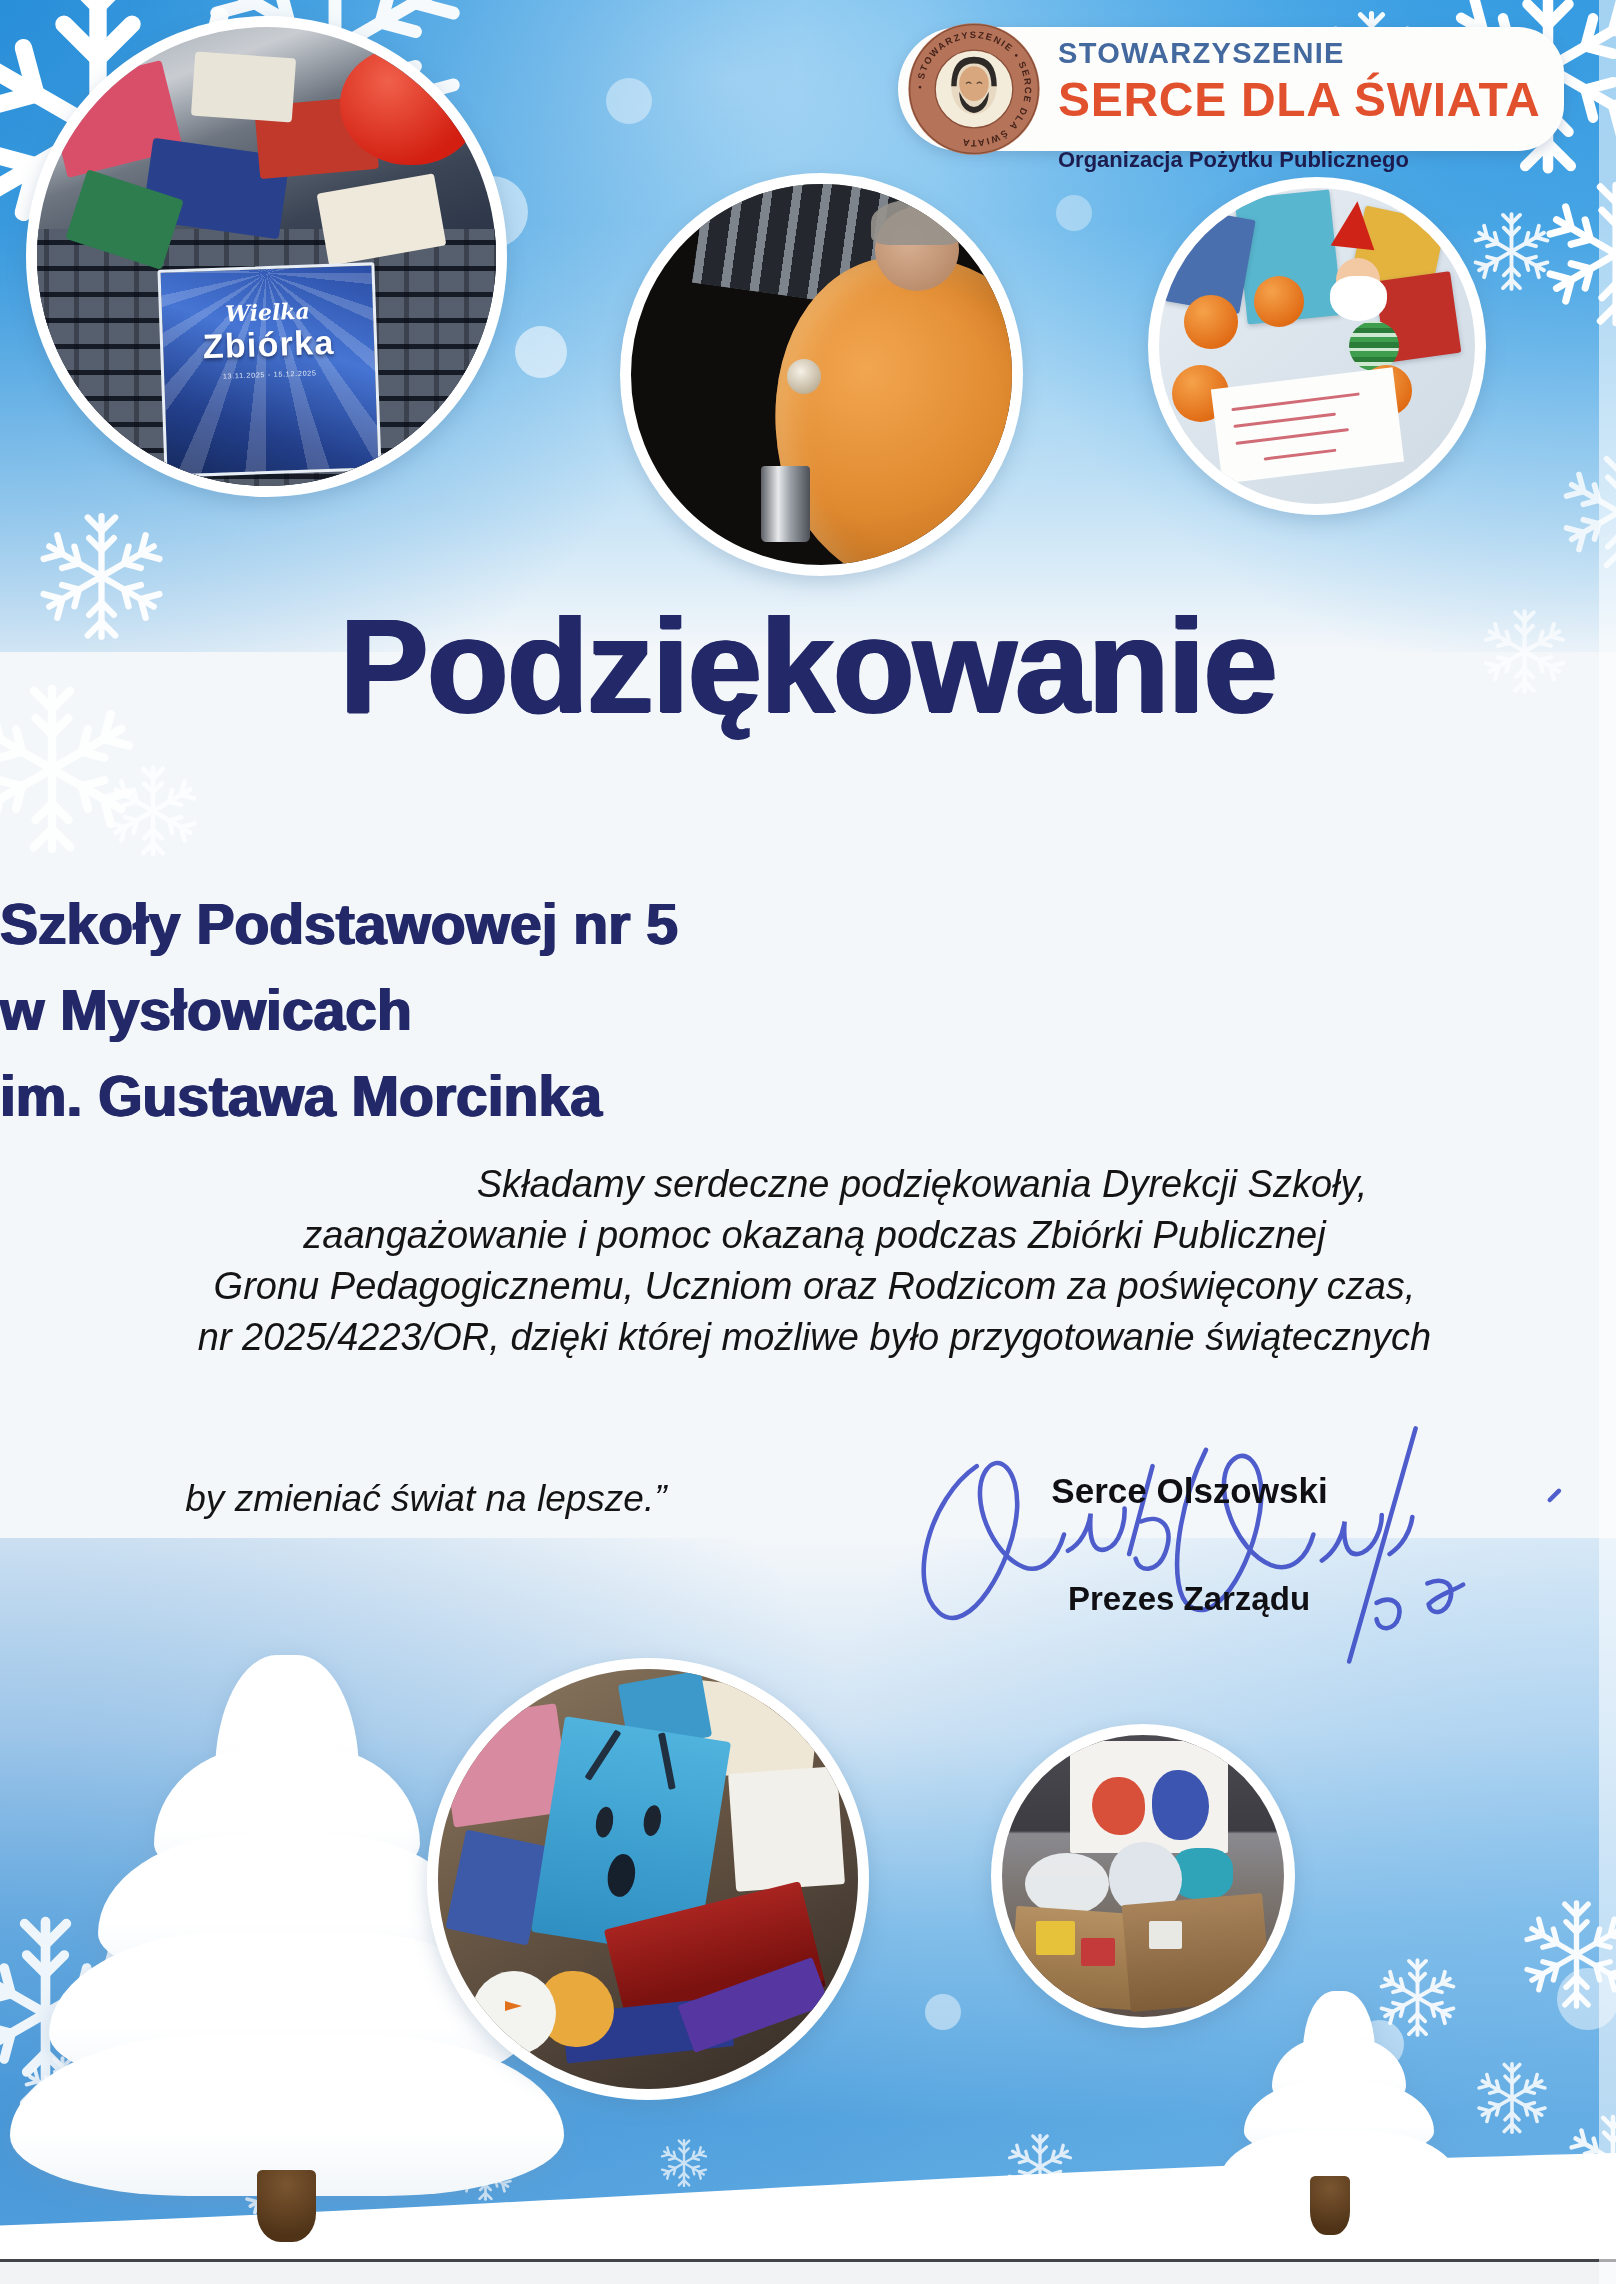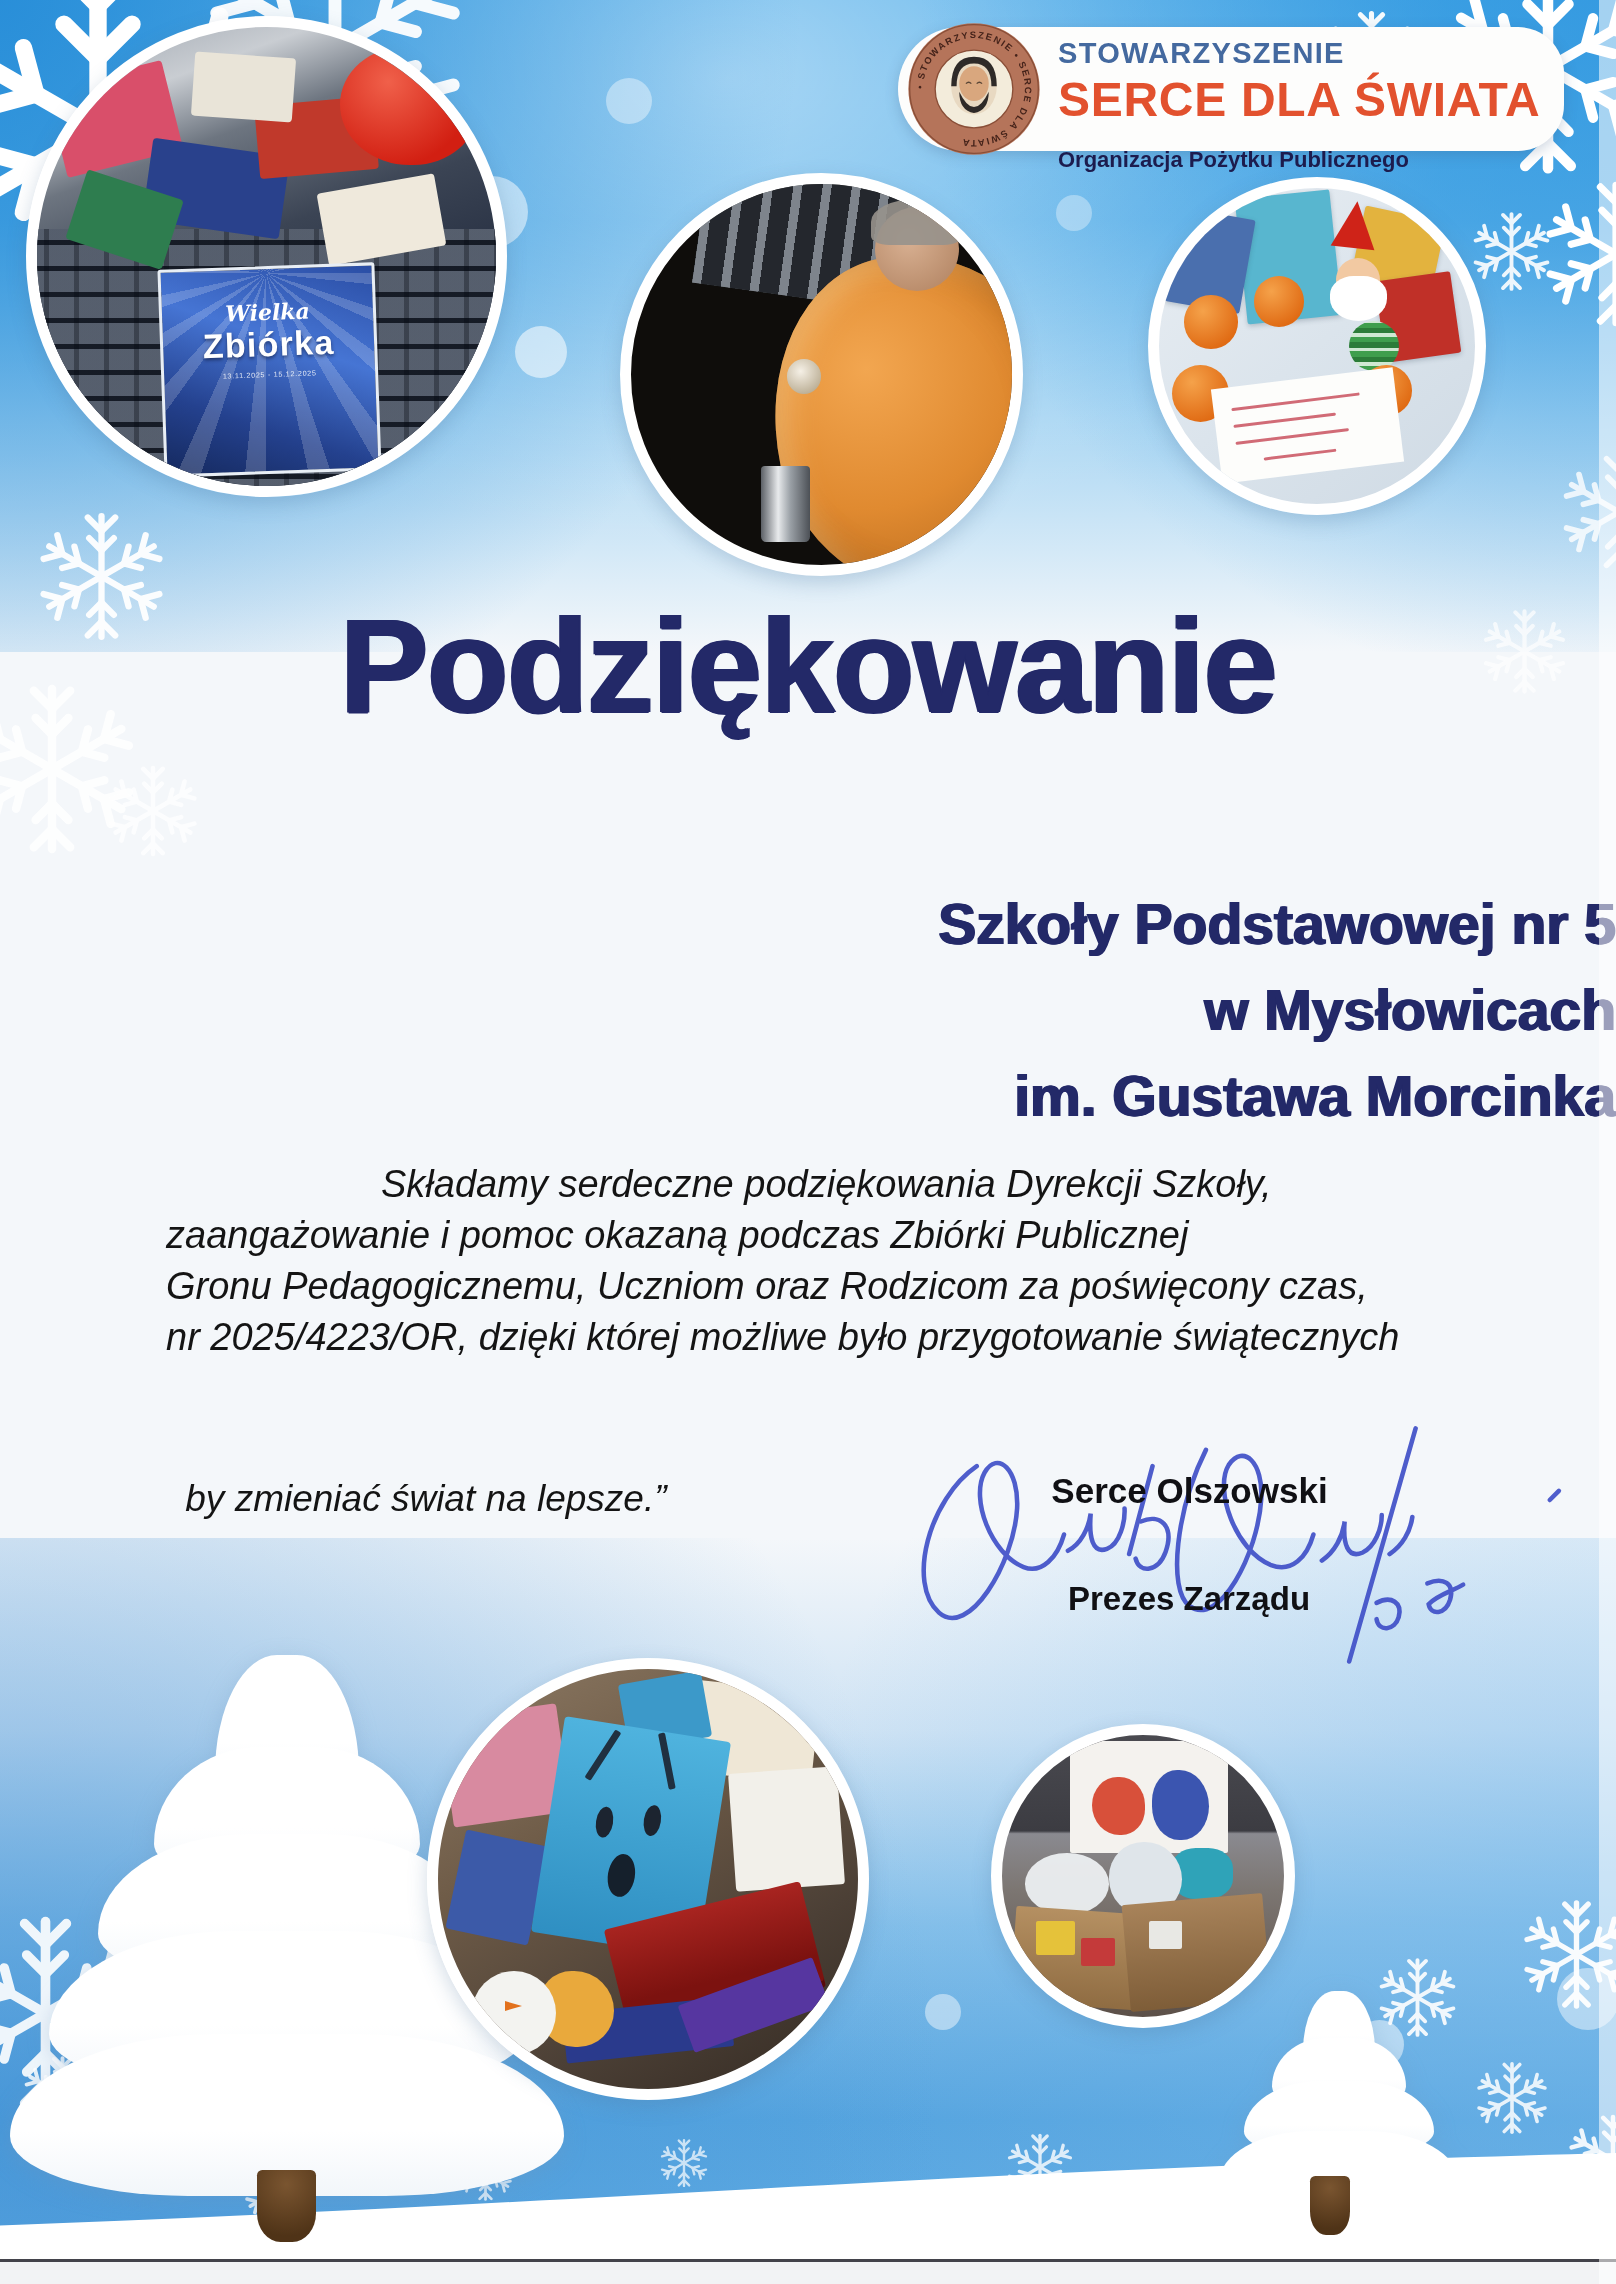--- a/index.html
+++ b/index.html
@@ -124,26 +124,26 @@
   .title{
     position:absolute; left:0; top:590px; width:1616px; text-align:center;
     font-size:133px; font-weight:bold; color:#232968; letter-spacing:-1.3px;
     text-shadow:1.6px 0 0 #232968, -1.6px 0 0 #232968, 0 1.3px 0 #232968;
   }
   .dla{
     position:absolute; left:0; top:772px; width:1616px; text-align:center;
     font-size:72px; font-weight:bold; color:#232968;
     text-shadow:1.3px 0 0 #232968, -1.3px 0 0 #232968;
   }
-  .recipient{position:absolute; left:0; top:881px; width:1616px; text-align:right;
+  .recipient{position:absolute; left:0; top:881px; width:1616px; text-align:left;
     color:#232968; font-size:57px; font-weight:bold; line-height:86px;
     text-shadow:1px 0 0 #232968, -1px 0 0 #232968;}
   .bodytext{
     position:absolute; left:166px; top:1159px; width:1297px;
-    font-style:italic; font-size:38px; color:#141414; line-height:51px;
+    font-style:italic; font-size:38px; color:#141414; line-height:51px;text-align:center;
   }
   .bodytext .indent{padding-left:215px;}
   .quote{
     position:absolute; left:171px; top:1474px; width:586px;
     font-style:italic; font-size:37px; color:#141414; line-height:50px;
   }
   .quote .q2{padding-left:14.3px;}
   
   .sig-name{position:absolute; left:929px; top:1471px; width:521px; text-align:center;
     font-size:35px; font-weight:bold; color:#101014;}

